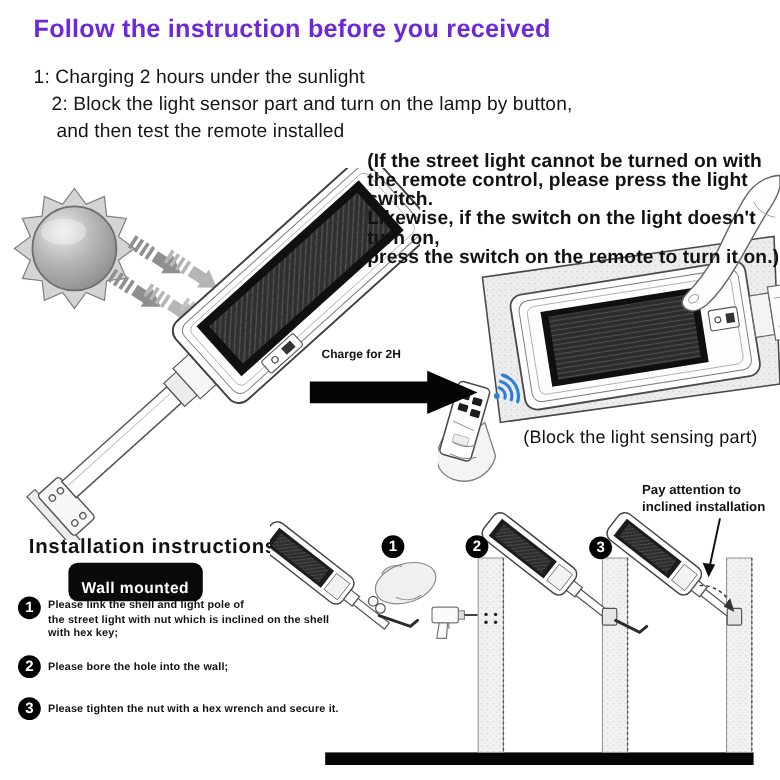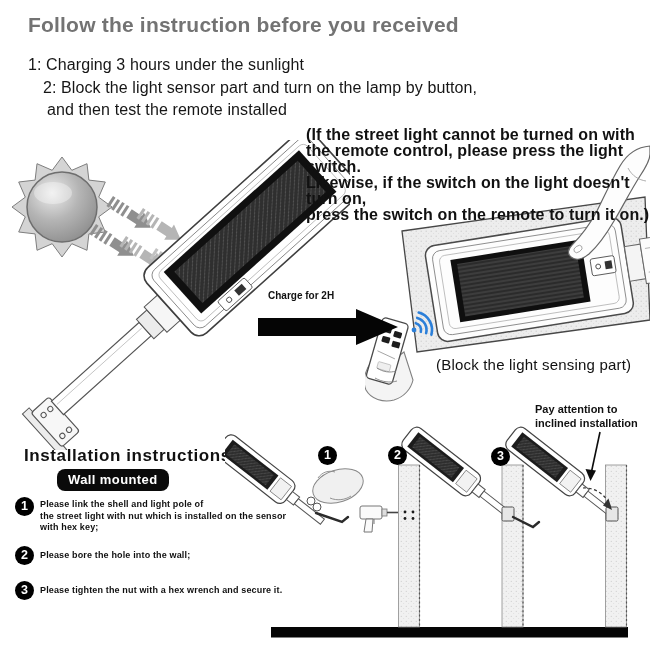--- a/index.html
+++ b/index.html
@@ -2,56 +2,56 @@
 <html><head>
 <meta charset="utf-8">
 <style>
   * { margin:0; padding:0; box-sizing:border-box; }
   html,body { background:#fff; }
   .page {
     position:relative; width:650px; height:650px; background:#ffffff;
     font-family:"Liberation Sans", sans-serif; color:#111; overflow:hidden;
   }
   .abs { position:absolute; }
-  .title { left:28px; top:13px; font-size:21px; font-weight:bold; color:#737373; letter-spacing:.2px; }
+  .title { left:28px; top:13px; font-size:21px; font-weight:bold; color:#6d28d9; letter-spacing:.2px; }
   .intro-line { font-size:16px; color:#161616; letter-spacing:.1px; }
   .remote-note {
     left:306px; top:127px; width:344px; font-size:16px; font-weight:600;
     line-height:16px; white-space:pre-line; letter-spacing:.1px; z-index:6;
   }
   .charge-label { left:268px; top:290px; font-size:10px; font-weight:bold; z-index:5; }
   .block-note { left:436px; top:356px; font-size:15px; font-weight:500; letter-spacing:.2px; z-index:6; }
   .inclined-note {
     left:535px; top:403px; font-size:11px; font-weight:bold; line-height:13.5px;
     white-space:pre-line; z-index:6;
   }
   .inst-heading { left:24px; top:446px; font-size:17px; font-weight:bold; letter-spacing:.6px; }
   .badge {
     left:57px; top:469px; background:#0a0a0a; color:#fff; font-size:13px; font-weight:bold;
-    padding:3px 11px 4px 11px; border-radius:8px; letter-spacing:.4px;
+    padding:13px 11px 4px 11px; border-radius:8px; letter-spacing:.4px;
   }
   .nmark {
     position:absolute; width:19px; height:19px; background:#000; border-radius:50%;
     color:#fff; font-weight:bold; font-size:12.5px; display:flex; align-items:center;
     justify-content:center; line-height:1; z-index:7;
   }
   .step-text {
     position:absolute; left:40px; font-size:9px; font-weight:bold; line-height:11.5px;
     white-space:pre-line; letter-spacing:.15px; color:#101010; z-index:7;
   }
   svg.illo { position:absolute; z-index:1; }
   svg.top-layer { z-index:4; }
 </style>
 </head>
 <body>
 
 <div class="page">
 
   <div class="abs title">Follow the instruction before you received</div>
-  <div class="abs intro-line" style="left:28px; top:56px;">1: Charging 3 hours under the sunlight</div>
+  <div class="abs intro-line" style="left:28px; top:56px;">1: Charging 2 hours under the sunlight</div>
   <div class="abs intro-line" style="left:43px; top:79px;">2: Block the light sensor part and turn on the lamp by button,</div>
   <div class="abs intro-line" style="left:47px; top:101px;">and then test the remote installed</div>
   <div class="abs remote-note">(If the street light cannot be turned on with
 the remote control, please press the light switch.
 Likewise, if the switch on the light doesn't turn on,
 press the switch on the remote to turn it on.)</div>
 
   <svg class="illo" style="left:0; top:140px;" width="350" height="310" viewBox="0 140 350 310">
     <defs>
       <radialGradient id="sunG" cx="0.36" cy="0.3" r="0.85">
@@ -177,21 +177,21 @@
 
   <div class="abs block-note">(Block the light sensing part)</div>
   <div class="abs inclined-note">Pay attention to
 inclined installation</div>
 
   <div class="abs inst-heading">Installation instructions:</div>
   <div class="abs badge">Wall mounted</div>
 
   <span class="nmark" style="left:15px; top:497px;">1</span>
   <div class="step-text" style="top:499px;">Please link the shell and light pole of
-the street light with nut which is installed on the sensor
+the street light with nut which is inclined on the shell
 with hex key;</div>
   <span class="nmark" style="left:15px; top:546px;">2</span>
   <div class="step-text" style="top:550px;">Please bore the hole into the wall;</div>
   <span class="nmark" style="left:15px; top:581px;">3</span>
   <div class="step-text" style="top:585px;text-align:right;">Please tighten the nut with a hex wrench and secure it.</div>
 
   <span class="nmark" style="left:318px; top:446px;">1</span>
   <span class="nmark" style="left:388px; top:446px;">2</span>
   <span class="nmark" style="left:491px; top:447px;">3</span>
 

